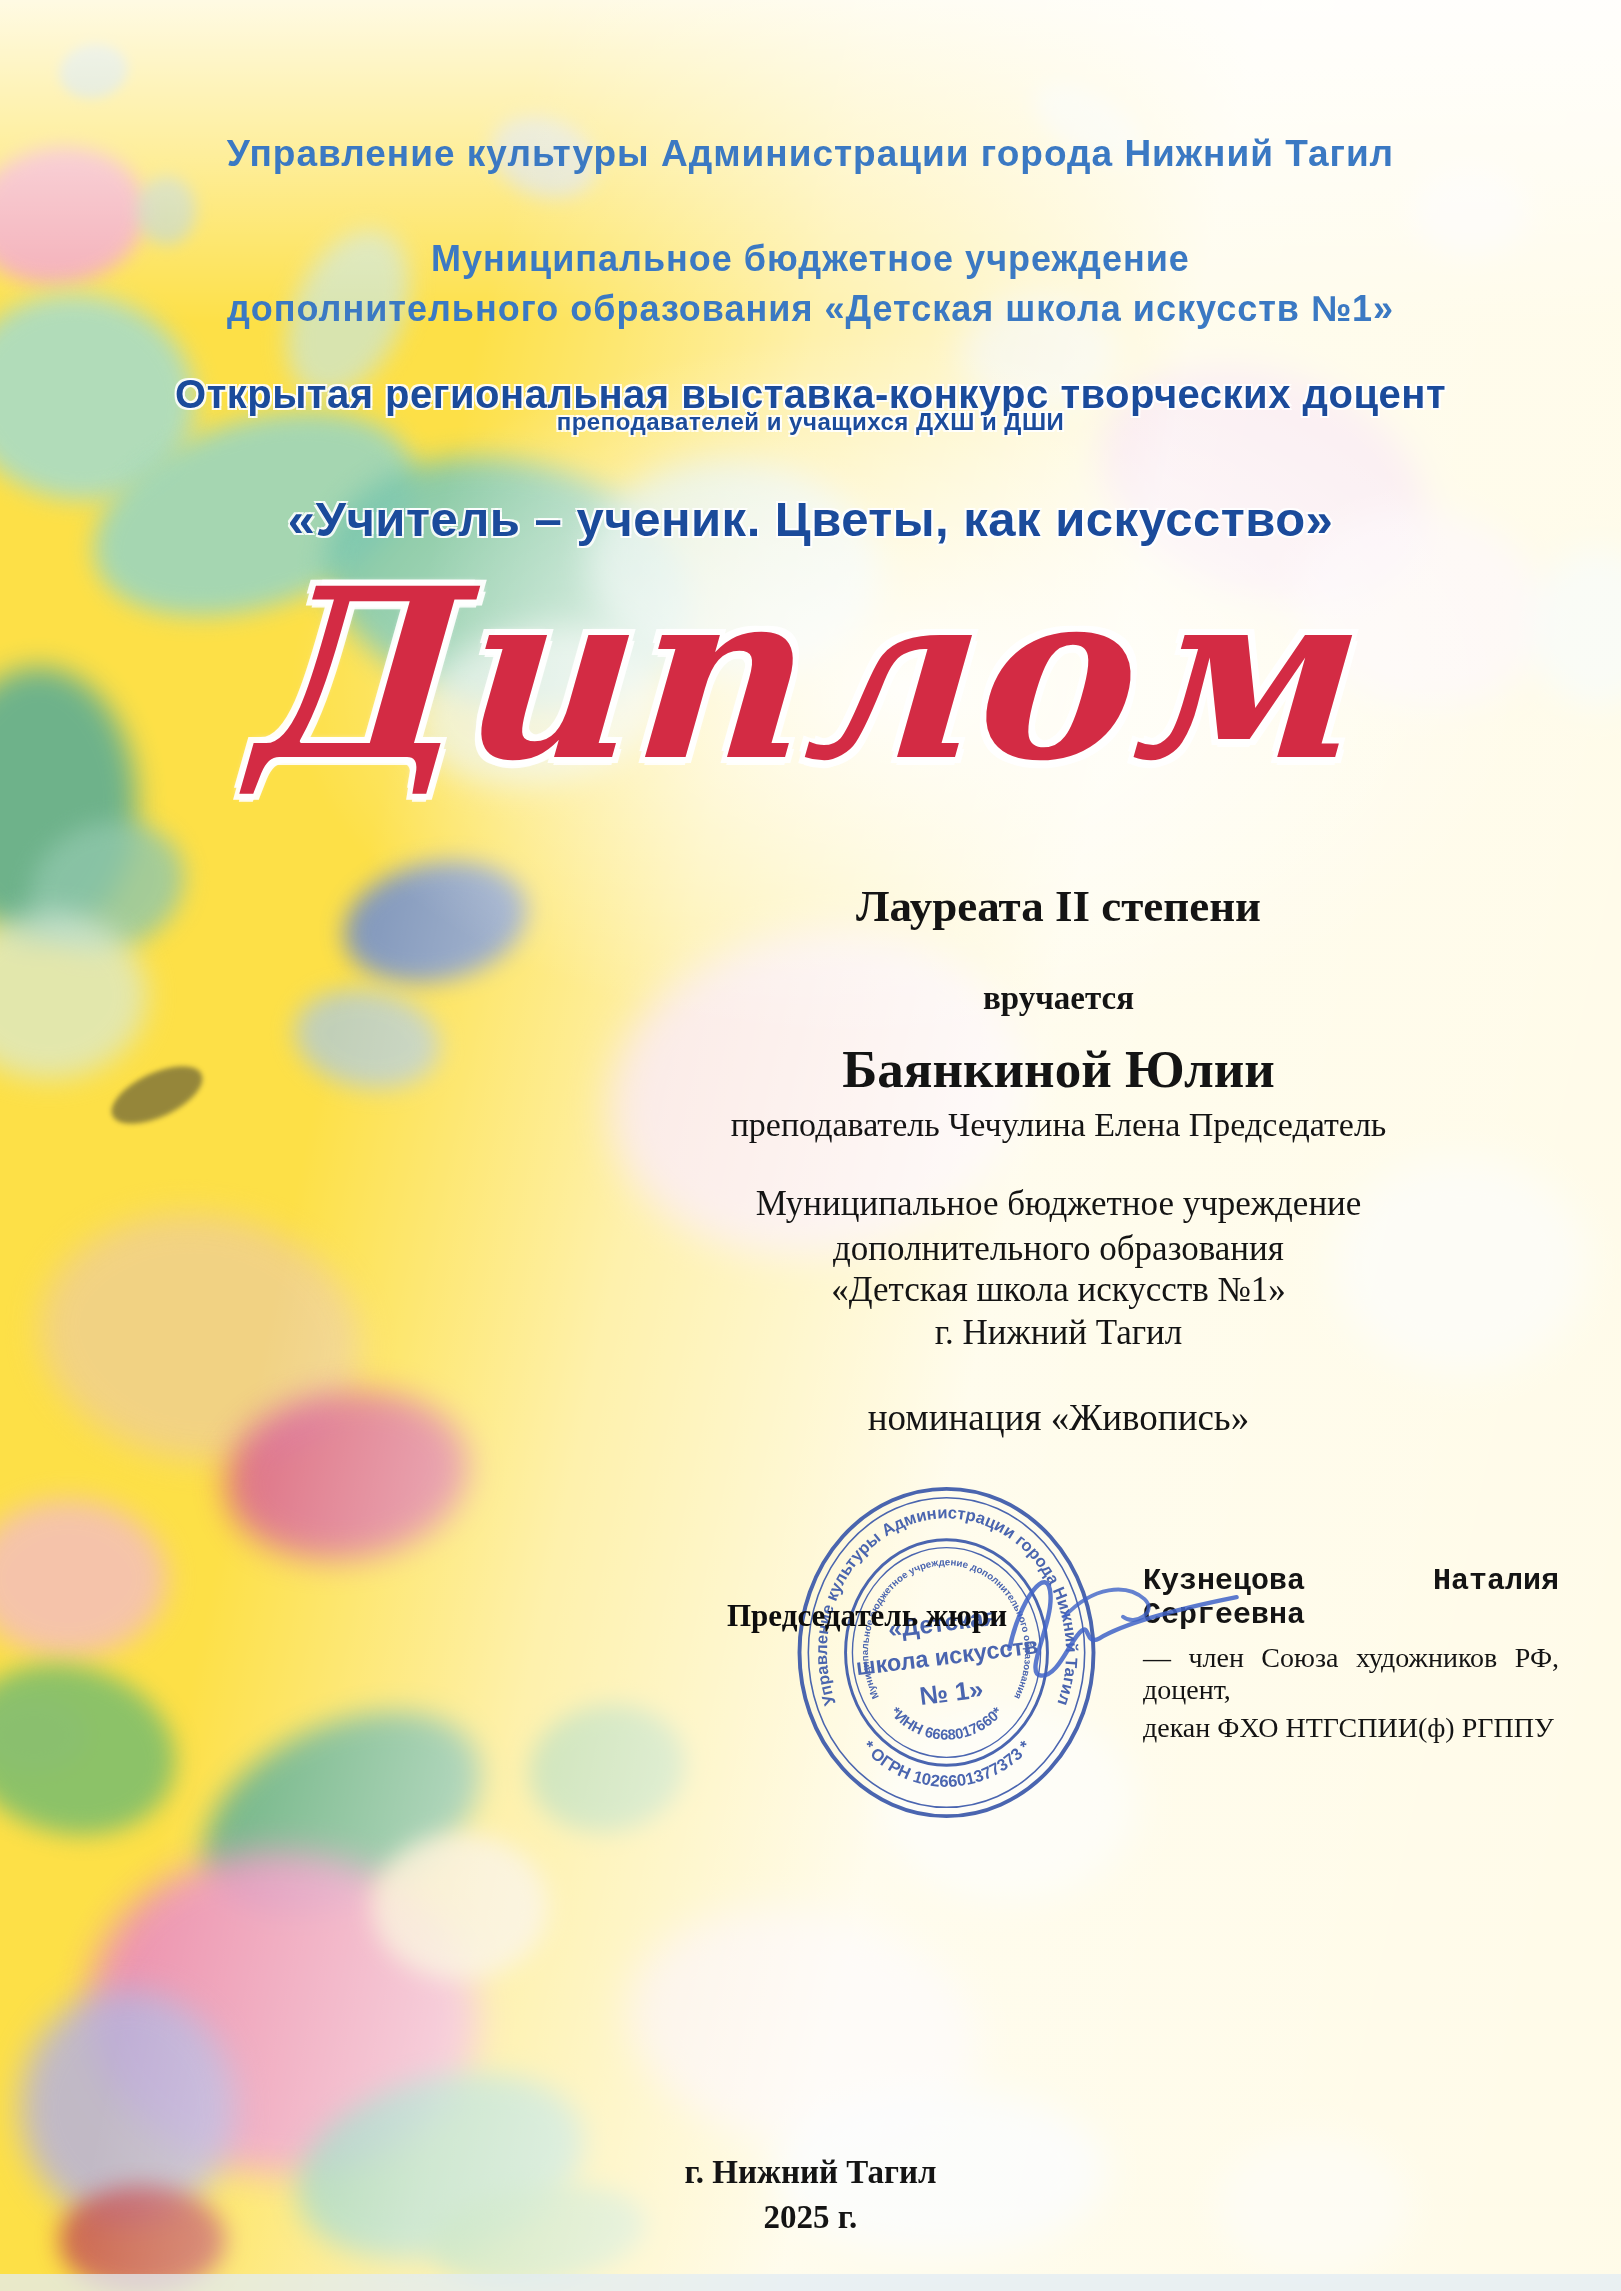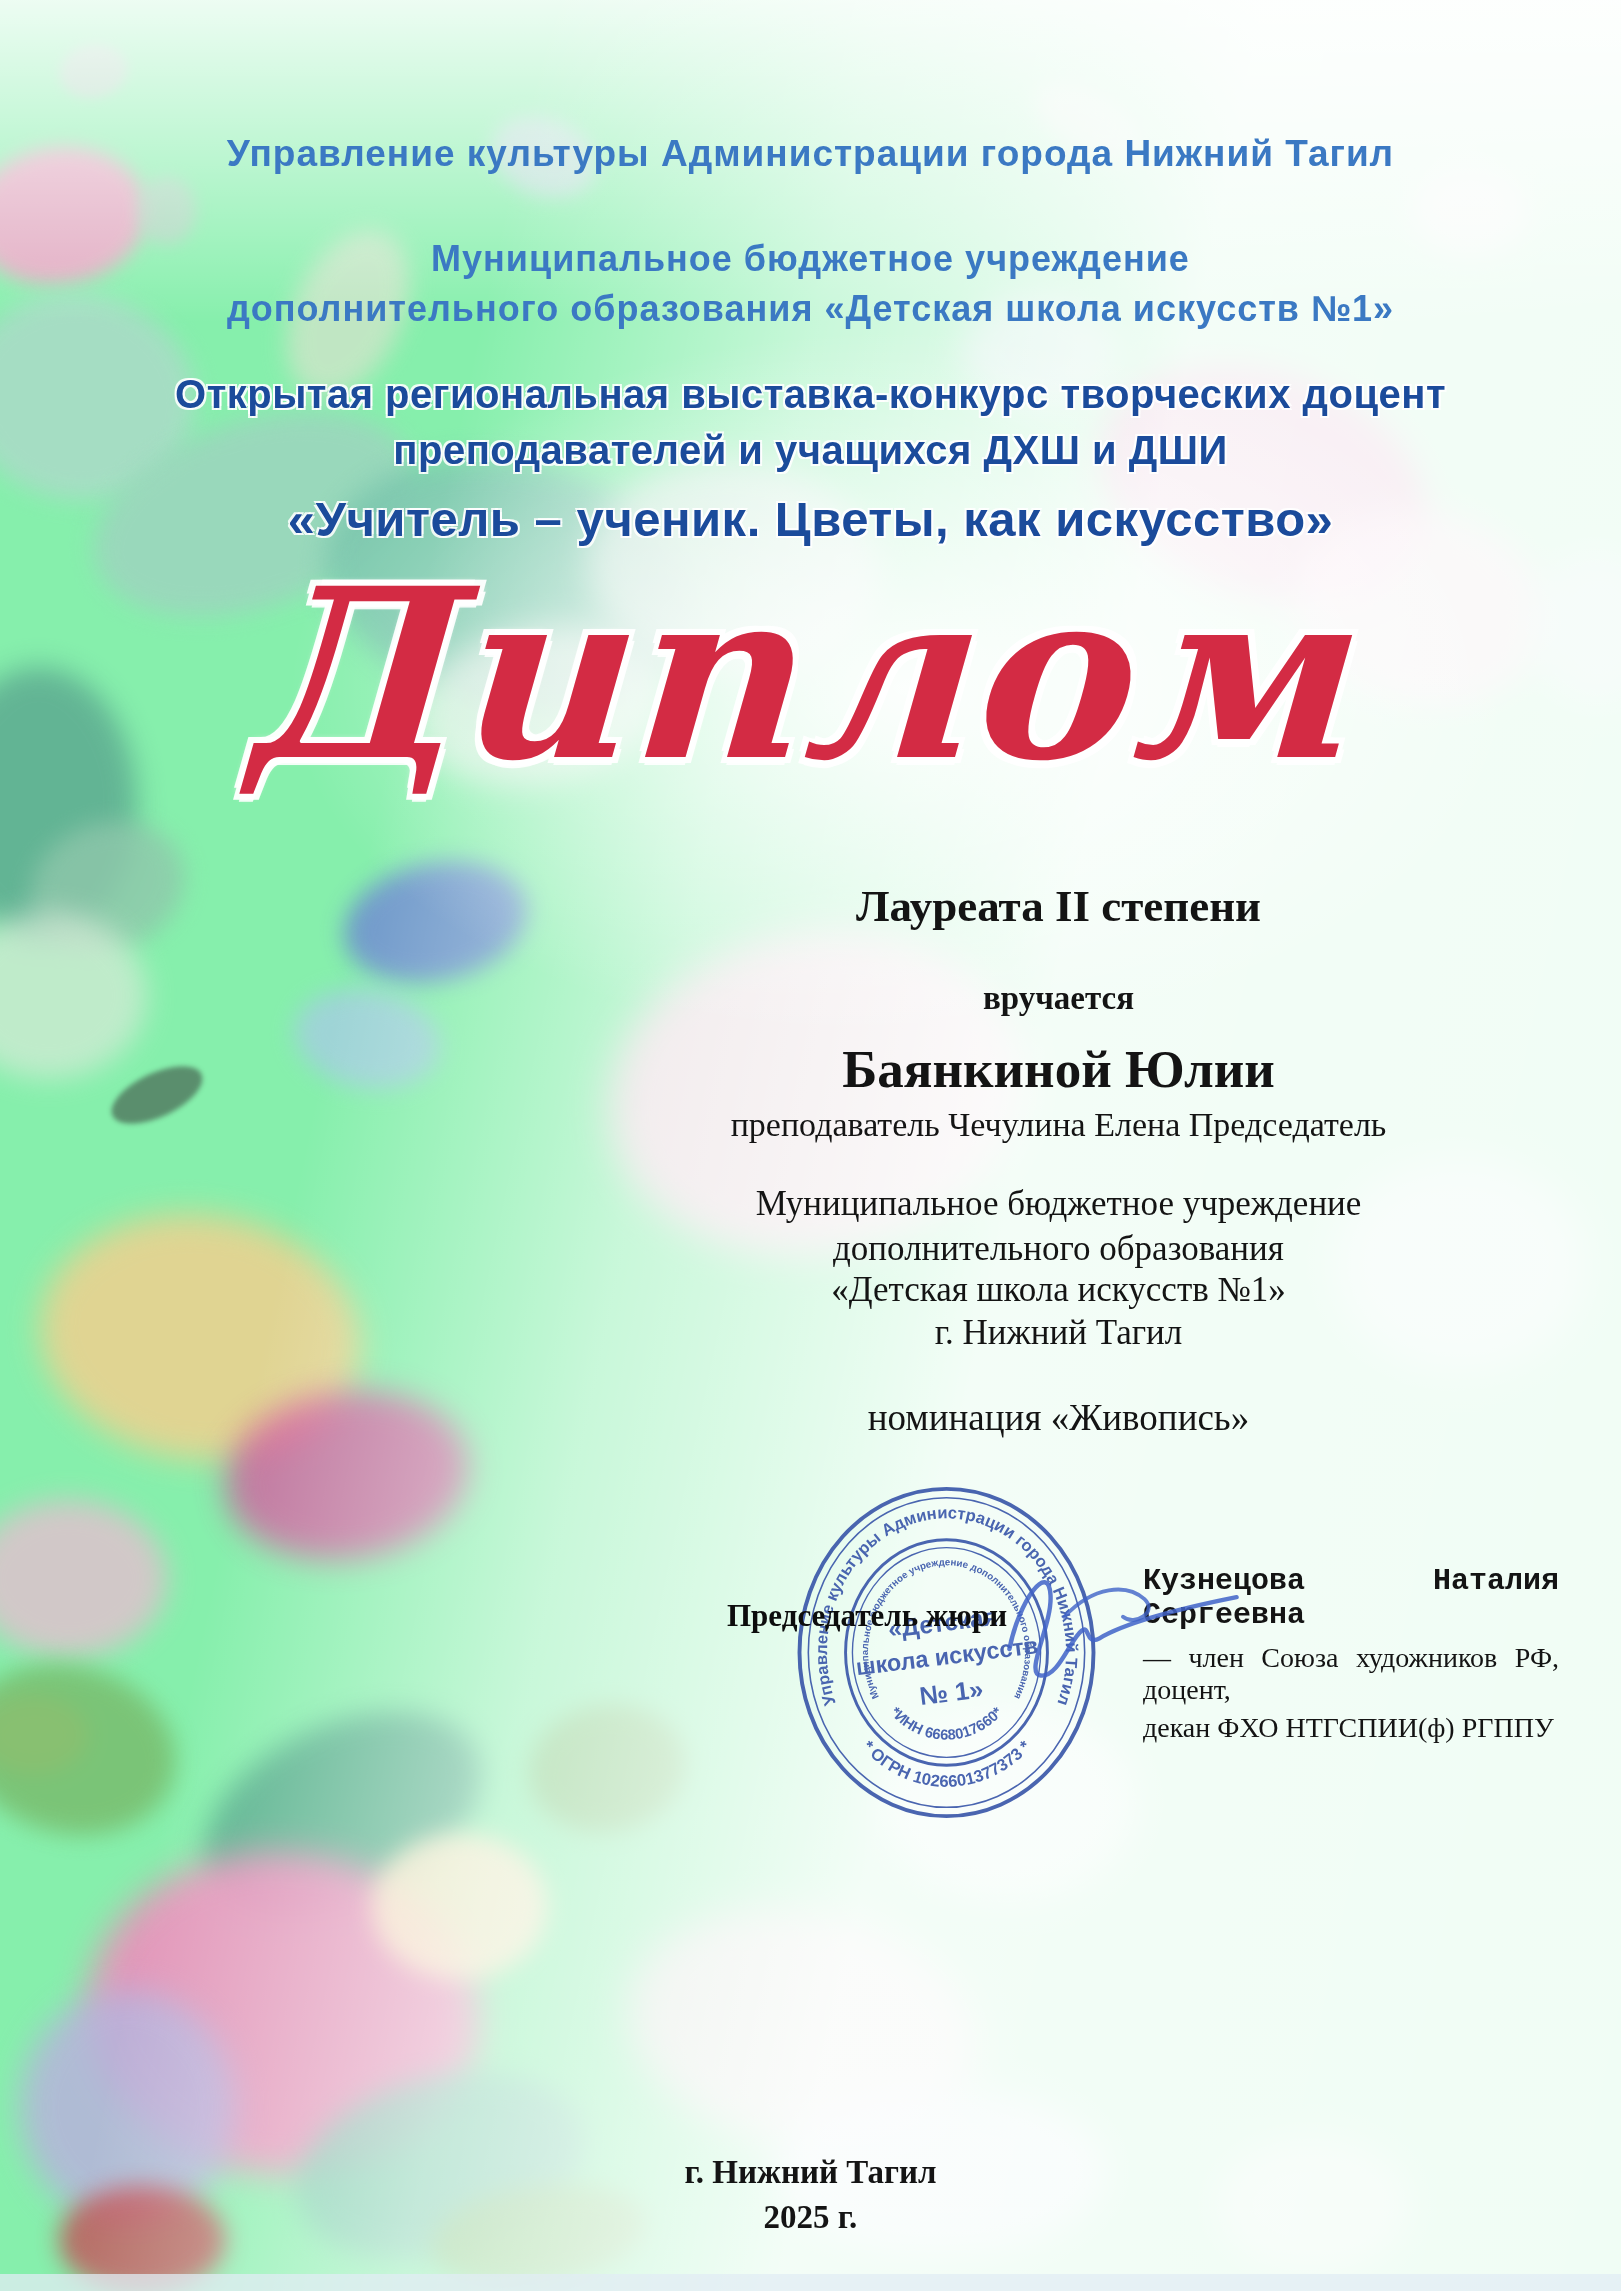--- a/index.html
+++ b/index.html
@@ -1,17 +1,17 @@
 <!DOCTYPE html>
 <html><head>
 <meta charset="utf-8">
 <style>
   html,body{margin:0;padding:0;background:#ffffff;}
   #page{position:relative;width:1621px;height:2292px;overflow:hidden;
-        background:#86efac;font-family:"Liberation Serif",serif;}
+        background:#fde047;font-family:"Liberation Serif",serif;}
   .petal{position:absolute;border-radius:50%;}
   #bg{position:absolute;inset:0;z-index:0;}
   #overlay{position:absolute;inset:0;z-index:1;pointer-events:none;
     background:
       radial-gradient(ellipse 882px 510px at 56% 30%, rgba(255,255,255,.92), rgba(255,255,255,0) 70%),
       linear-gradient(102deg, rgba(255,255,255,0) 26%, rgba(255,255,255,.55) 42%, rgba(255,255,255,.9) 60%, rgba(255,255,255,.88) 100%),
       linear-gradient(180deg, rgba(255,255,255,.85) 0px, rgba(255,255,255,.45) 157px, rgba(255,255,255,0) 323px);}
   .abs{position:absolute;z-index:3;}
   .ctr{left:0;width:100%;text-align:center;}
   .blue-light{font-family:"Liberation Sans",sans-serif;font-weight:700;color:#3b79c3;letter-spacing:1px;}
@@ -80,21 +80,21 @@
       <div class="petal" style="left: 1333px; top: 1157px; width: 255px; height: 216px; background: rgb(230, 238, 246); transform: rotate(0deg); filter: blur(19.6px); opacity: 0.6;"></div>
       <div class="petal" style="left: 1215px; top: 2137px; width: 196px; height: 137px; background: rgb(243, 238, 240); transform: rotate(0deg); filter: blur(17.6px); opacity: 0.5;"></div>
     </div>
   <div id="overlay"></div>
 
   <div class="abs ctr blue-light" style="top:133px;font-size:37px;">Управление культуры Администрации города Нижний Тагил</div>
   <div class="abs ctr blue-light" style="top:238px;font-size:36px;">Муниципальное бюджетное учреждение</div>
   <div class="abs ctr blue-light" style="top:288px;font-size:36px;">дополнительного образования «Детская школа искусств №1»</div>
 
   <div class="abs ctr blue-bold" style="top:372px;font-size:40px;">Открытая региональная выставка-конкурс творческих доцент</div>
-  <div class="abs ctr blue-bold" style="top:428px;font-size:40px;">преподавателей и учащихся ДХШ и ДШИ</div>
+  <div class="abs ctr blue-bold" style="top:408px;font-size:24px;">преподавателей и учащихся ДХШ и ДШИ</div>
   <div class="abs ctr blue-bold" style="top:476px;font-size:49px;margin-top:15px;">«Учитель – ученик. Цветы, как искусство»</div>
 
   <div class="abs ctr" id="diploma-title">Диплом</div>
 
   <div class="abs mid serif-b" style="top:880px;font-size:45px;">Лауреата II степени</div>
   <div class="abs mid serif-b" style="top:980px;font-size:33px;">вручается</div>
   <div class="abs mid serif-b" style="top:1039px;font-size:53px;">Баянкиной Юлии</div>
   <div class="abs mid" style="top:1106px;font-size:34px;">преподаватель Чечулина Елена Председатель</div>
 
   <div class="abs mid" style="top:1184px;font-size:35px;">Муниципальное бюджетное учреждение</div>

